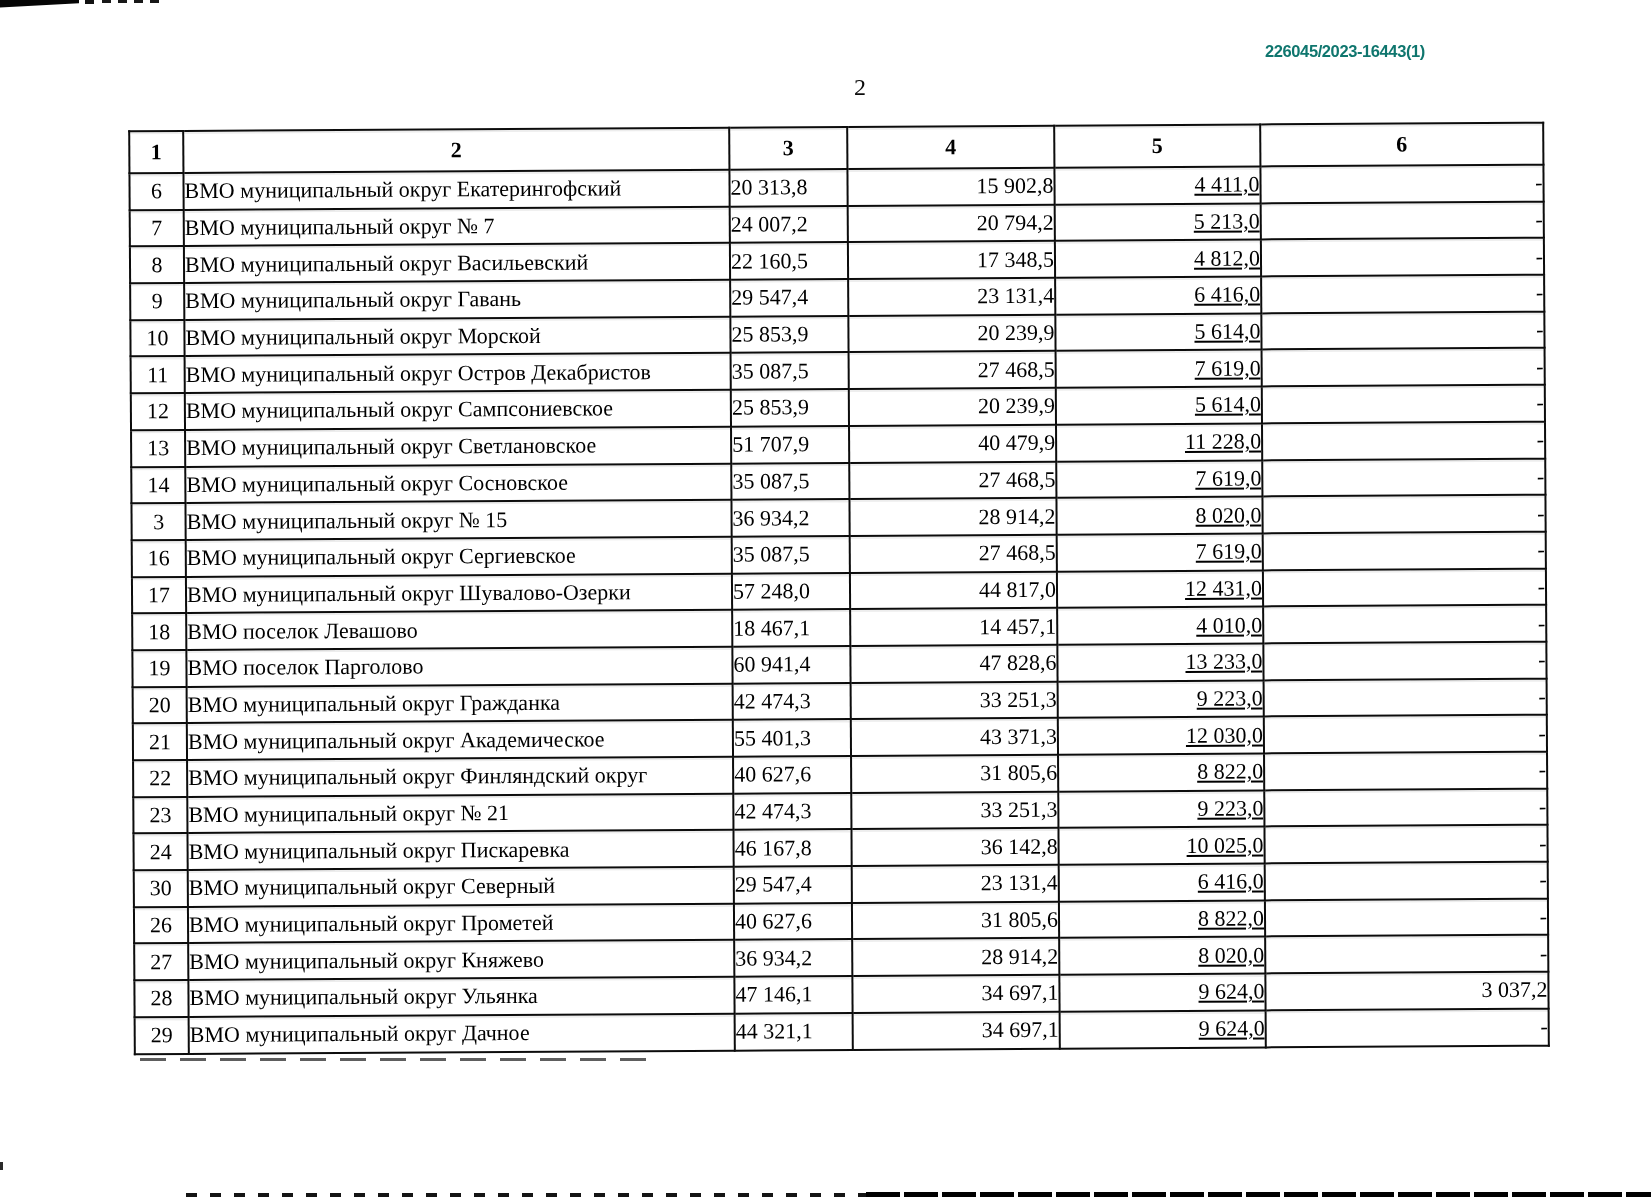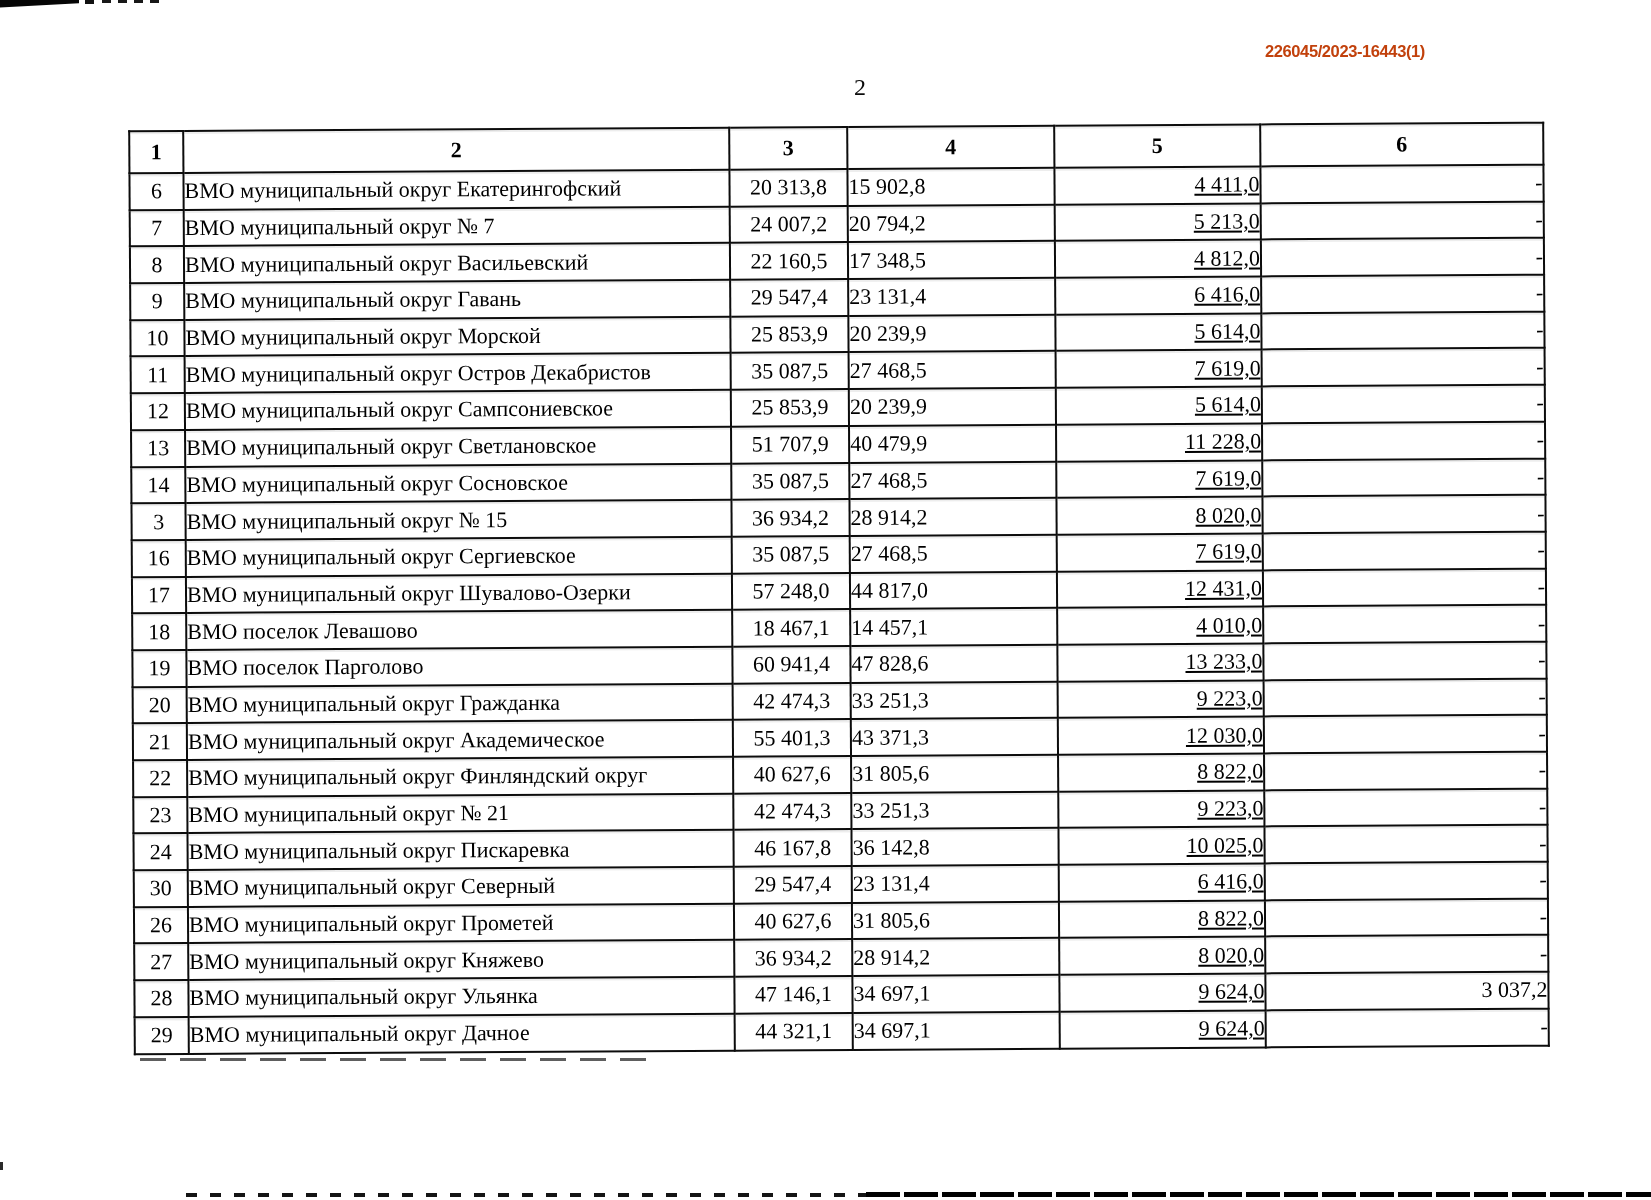--- a/index.html
+++ b/index.html
@@ -19,21 +19,21 @@
   
   .doc-number {
     position: absolute;
     left: 1265px; top: 42px;
     width: 170px;
     font-family: "Liberation Sans", sans-serif;
     font-weight: bold;
     font-size: 16.5px;
     letter-spacing: -0.4px;
     white-space: nowrap;
-    color: #c2410c;
+    color: #0f766e;
   }
   .page-number {
     position: absolute;
     left: 840px; top: 74px;
     width: 40px;
     text-align: center;
     font-size: 24px;
     color: #0b0b0b;
   }
 
@@ -66,22 +66,22 @@
     font-weight: bold;
     text-align: center;
   }
   table.doc-table td {
     height: 34.7px;
     font-size: 22px;
     font-weight: normal;
   }
   td.c0 { text-align: center; }
   td.c1 { text-align: left;  padding-left: 9px; }
-  td.c2 { text-align: center; padding-right: 7px; margin-left: 30px; }
-  td.c3 { padding-right: 7px; }
+  td.c2 { text-align: left; padding-right: 7px; margin-left: 30px; }
+  td.c3 { text-align: right; padding-right: 7px; }
   td.c4 { text-align: right; padding-right: 7px; text-decoration: underline; }
   td.c5 { text-align: right; padding-right: 10px; font-size: 21px; }
 
   
   .artifact { position: absolute; pointer-events: none; }
   .art-topleft-bar {
     left: 0; top: 0; width: 79px; height: 8px;
     background: #050505;
     clip-path: polygon(0 0, 100% 0, 100% 40%, 0 95%);
   }

